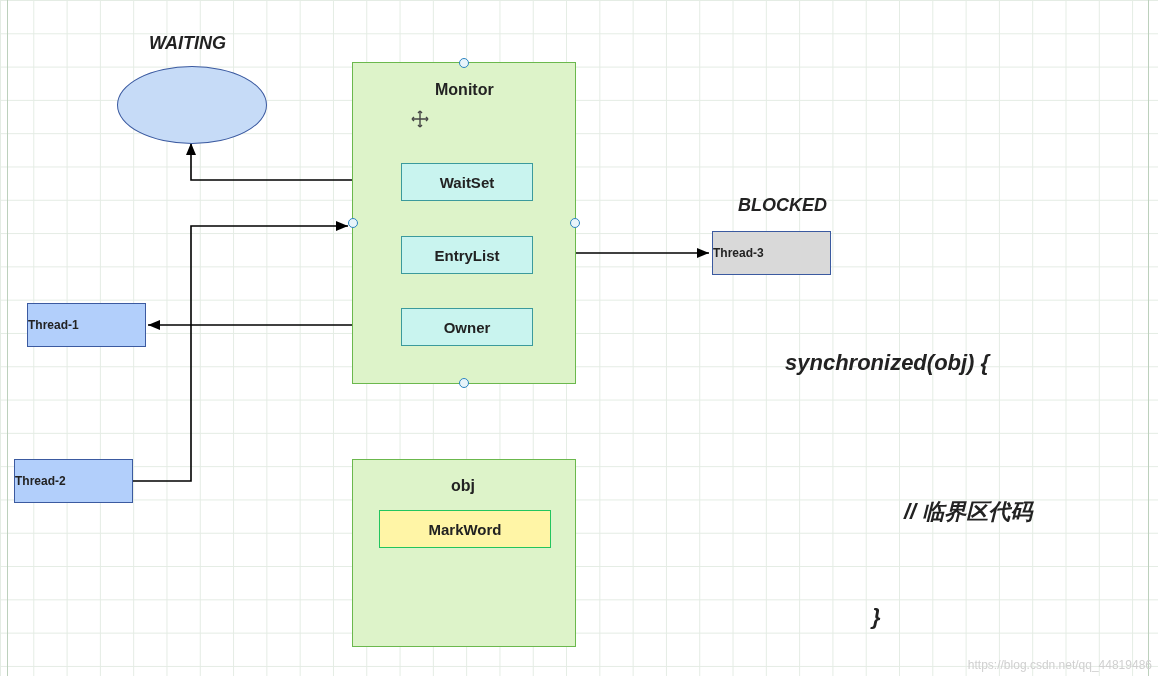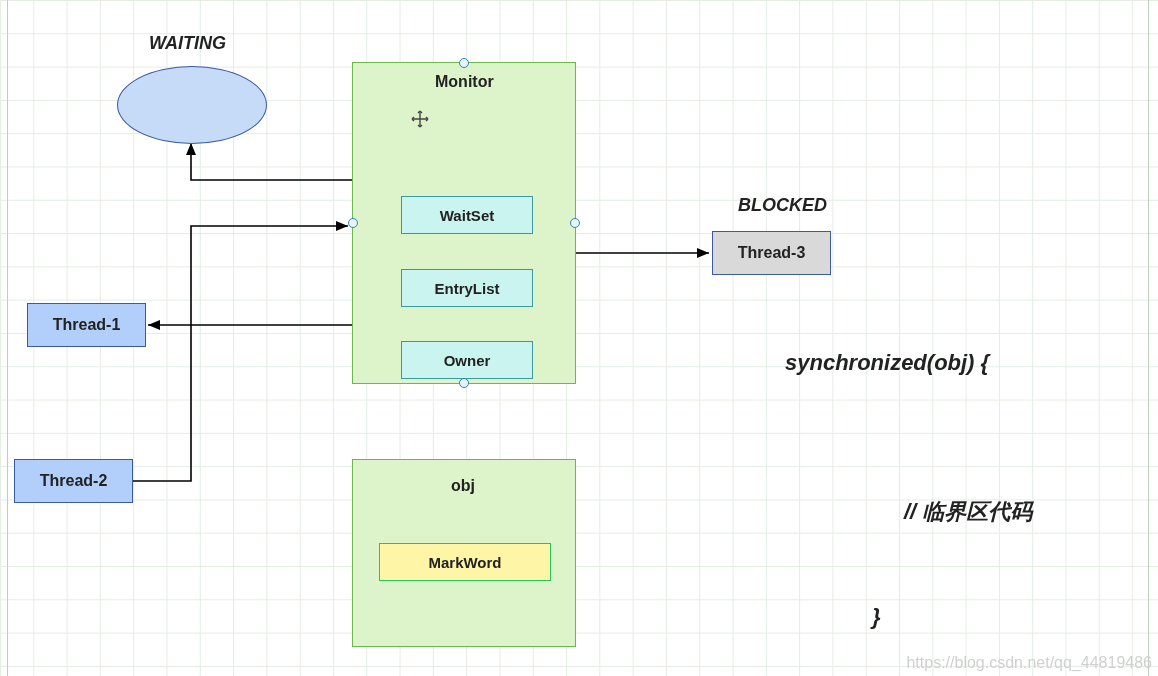--- a/index.html
+++ b/index.html
@@ -4,34 +4,34 @@
 <style>
   html,body{margin:0;padding:0;width:1158px;height:676px;background:#fff;font-family:Arial,"Microsoft YaHei",sans-serif;}
   .canvas{position:relative;width:1158px;height:676px;overflow:hidden;}
   .grid{position:absolute;inset:0;
     background-image:
       linear-gradient(to right,#e4ece4 1px,transparent 1px),
       linear-gradient(to bottom,#e4ece4 1px,transparent 1px);
     background-size:33.3px 33.3px;
   }
   .grid-border{position:absolute;top:0;bottom:0;outline:1px solid #bcd0bc;}
-  .box{position:absolute;border:1px solid #3b5aa0;display:flex;align-items:center;justify-content:center;font-weight:bold;font-size:16px;color:#222;}
+  .box{position:absolute;border:1px solid #3b5aa0;display:flex;align-items:center;justify-content:flex-start;font-weight:bold;font-size:12px;color:#222;}
   .blue-box{background:#b2cffb;}
   .grey-box{background:#d9d9d9;}
   .green-panel{position:absolute;background:#ddf3c9;border:1px solid #6bb84d;}
   .inner-label{position:absolute;font-weight:bold;font-size:16px;color:#222;}
-  .inner-box{position:absolute;border:1px solid #3b9a9c;background:#c9f4ef;display:flex;align-items:center;justify-content:center;font-weight:bold;font-size:15px;color:#222;margin-top:33px;}
+  .inner-box{position:absolute;border:1px solid #3b9a9c;background:#c9f4ef;display:flex;align-items:center;justify-content:center;font-weight:bold;font-size:15px;color:#222;}
   .yellow-box{border:1px solid #22c55e;background:#fff5a6;}
   .ellipse{position:absolute;border:1px solid #3b5aa0;background:#c6dbf7;border-radius:50%;}
   .sel-handle{position:absolute;width:8px;height:8px;border:1px solid #2c84c0;background:#e8f4fa;border-radius:50%;}
   .cursor-move{position:absolute;width:18px;height:18px;}
   .cursor-move svg{width:18px;height:18px;}
   .ital{font-style:italic;}
   .code{font-style:italic;font-weight:bold;font-size:22px;color:#222;position:absolute;}
-  .watermark{position:absolute;right:6px;bottom:4px;font-size:16px;color:#d0d0d0;font-style:normal;}
+  .watermark{position:absolute;right:6px;bottom:4px;font-size:12px;color:#d0d0d0;font-style:normal;}
   svg.arrows{position:absolute;inset:0;width:1158px;height:676px;pointer-events:none;}
 </style>
 </head>
 <body>
 
 <div class="canvas">
   <div class="grid"></div>
   <div class="grid-border" style="left:8px;width:1140px;"></div>
 
   <svg class="arrows">
@@ -48,21 +48,21 @@
     <path d="M130,481 L191,481 L191,226 L348,226" fill="none" stroke="#000" stroke-width="1.6" marker-end="url(#arrow)"></path>
 
     <path d="M400,325 L148,325" fill="none" stroke="#000" stroke-width="1.6" marker-end="url(#arrow)"></path>
   </svg>
 
   <div class="inner-label ital" style="left:149px;top:33px;font-size:18px;">WAITING</div>
 
   <div class="ellipse" style="left:117px;top:66px;width:148px;height:76px;"></div>
 
   <div class="green-panel" style="left:352px;top:62px;width:222px;height:320px;">
-    <div class="inner-label" style="left:82px;top:10px;">Monitor</div>
+    <div class="inner-label" style="left:82px;top:18px;">Monitor</div>
     <div class="inner-box" style="left:48px;top:100px;width:130px;height:36px;">
         <span>WaitSet</span>
       </div>
     <div class="inner-box" style="left:48px;top:245px;width:130px;height:36px;">
         <span>Owner</span>
       </div>
     <div class="inner-box" style="left:48px;top:173px;width:130px;height:36px;">
         <span>EntryList</span>
       </div>
   </div>

